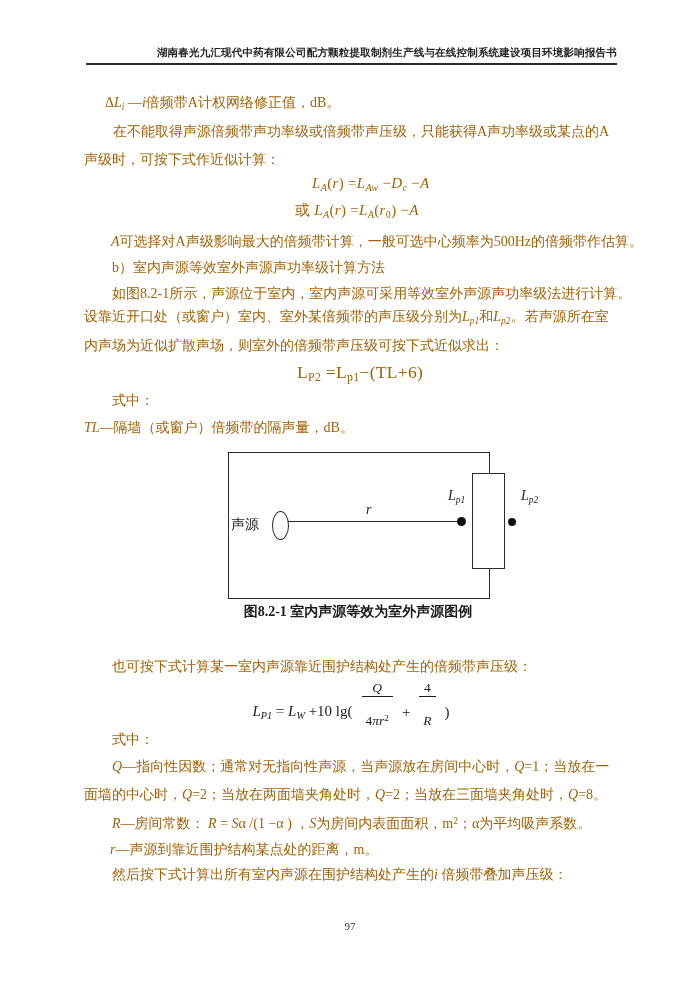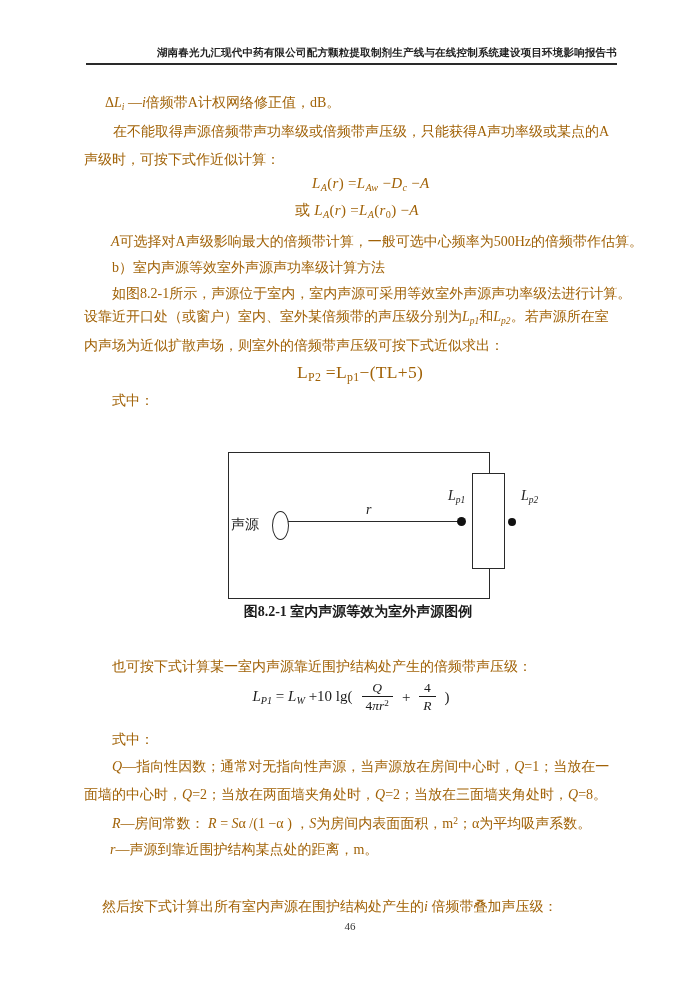--- a/index.html
+++ b/index.html
@@ -19,21 +19,21 @@
   .formula{font-size:15px;letter-spacing:0.3px;}
   .formula-lp2{font-size:17.5px;letter-spacing:0.3px;}
   .formula-big{
     position:absolute;left:85px;top:680px;width:532px;
     display:flex;justify-content:center;align-items:center;gap:6px;
     font-size:15px;
   }
   .frac{display:inline-flex;flex-direction:column;align-items:center;
     vertical-align:middle;margin:0 3px;font-size:13.5px;line-height:1.15;}
   .frac .num{padding:0 4px;}
-  .frac .den{border-top:1.2px solid #1b1b1b;padding:1px 4px;}
+  .frac .den{border-top:1.2px solid #1b1b1b;padding:16px 4px;}
   
   .fig-room{position:absolute;left:228px;top:452px;width:260px;height:145px;border:1.5px solid #2a2a2a;background:#fff;}
   .fig-wall{position:absolute;left:472px;top:473px;width:31px;height:94px;border:1.5px solid #2a2a2a;background:#fff;z-index:2;}
   .fig-ellipse{position:absolute;left:272px;top:511px;width:15px;height:27px;border:1.5px solid #2a2a2a;border-radius:50%;background:#fff;z-index:1;}
   .fig-line{position:absolute;left:288px;top:521px;width:172px;height:1.3px;background:#2a2a2a;}
   .fig-dot1{position:absolute;left:457px;top:517px;width:9px;height:9px;border-radius:50%;background:#111;z-index:3;}
   .fig-dot2{position:absolute;left:508px;top:518px;width:8px;height:8px;border-radius:50%;background:#111;z-index:3;}
   .fig-label{position:absolute;font-size:14px;z-index:3;white-space:nowrap;}
   .fig-caption{position:absolute;left:228px;top:603px;width:260px;text-align:center;
     font-size:14px;font-weight:bold;white-space:nowrap;}
@@ -53,23 +53,24 @@
 
   <div class="line formula" style="left:312px;top:174px;"><span class="it">L</span><span class="it sub">A</span><span>(</span><span class="it">r</span><span>) =</span><span class="it">L</span><span class="it sub">Aw</span><span> −</span><span class="it">D</span><span class="it sub">c</span><span> −</span><span class="it">A</span></div>
   <div class="line formula" style="left:295px;top:201px;"><span>或  </span><span class="it">L</span><span class="it sub">A</span><span>(</span><span class="it">r</span><span>) =</span><span class="it">L</span><span class="it sub">A</span><span>(</span><span class="it">r</span><span class="sub">0</span><span>) −</span><span class="it">A</span></div>
 
   <div class="line" style="left:111px;top:232px;"><span class="it">A</span><span>可选择对A声级影响最大的倍频带计算，一般可选中心频率为500Hz的倍频带作估算。</span></div>
   <div class="line" style="left:112px;top:258px;">b）室内声源等效室外声源声功率级计算方法</div>
   <div class="line" style="left:112px;top:284px;">如图8.2-1所示，声源位于室内，室内声源可采用等效室外声源声功率级法进行计算。</div>
   <div class="line" style="left:84px;top:307px;"><span>设靠近开口处（或窗户）室内、室外某倍频带的声压级分别为</span><span class="it">L</span><span class="it sub">p1</span><span>和</span><span class="it">L</span><span class="it sub">p2</span><span>。若声源所在室</span></div>
   <div class="line" style="left:84px;top:336px;">内声场为近似扩散声场，则室外的倍频带声压级可按下式近似求出：</div>
 
-  <div class="line formula-lp2" style="left:297px;top:363px;"><span>L</span><span class="sub">P2</span><span> =</span><span>L</span><span class="sub">p1</span><span>−(TL+5)</span></div>
+  <div class="line formula-lp2" style="left:297px;top:363px;"><span>L</span><span class="sub">P2</span><span> =</span><span>L</span><span class="sub">p1</span><span>−(TL+6)</span></div>
 
   <div class="line" style="left:112px;top:391px;">式中：</div>
+  <div class="line" style="left:84px;top:418px;"><span class="it">TL</span><span>—隔墙（或窗户）倍频带的隔声量，dB。</span></div>
 
   <div class="fig-room"></div>
   <div class="fig-wall"></div>
   <div class="fig-ellipse"></div>
   <div class="fig-line"></div>
   <div class="fig-dot1"></div>
   <div class="fig-dot2"></div>
   <div class="fig-label" style="left:231px;top:516px;">声源</div>
   <div class="fig-label it" style="left:366px;top:502px;">r</div>
   <div class="fig-label" style="left:448px;top:488px;"><span class="it">L</span><span class="it sub">p1</span></div>
@@ -90,17 +91,17 @@
       <span class="den"><span class="it">R</span></span>
     </span>
     <span>)</span>
   </div>
 
   <div class="line" style="left:112px;top:730px;">式中：</div>
   <div class="line" style="left:112px;top:757px;"><span class="it">Q</span><span>—指向性因数；通常对无指向性声源，当声源放在房间中心时，</span><span class="it">Q</span><span>=1；当放在一</span></div>
   <div class="line" style="left:84px;top:785px;"><span>面墙的中心时，</span><span class="it">Q</span><span>=2；当放在两面墙夹角处时，</span><span class="it">Q</span><span>=2；当放在三面墙夹角处时，</span><span class="it">Q</span><span>=8。</span></div>
   <div class="line" style="left:112px;top:812px;"><span class="it">R</span><span>—房间常数：  </span><span class="it">R</span><span> = </span><span class="it">S</span><span>α /(1 −α ) ，</span><span class="it">S</span><span>为房间内表面面积，m</span><span class="sup">2</span><span>；α为平均吸声系数。</span></div>
   <div class="line" style="left:110px;top:840px;"><span class="it">r</span><span>—声源到靠近围护结构某点处的距离，m。</span></div>
-  <div class="line" style="left:102px;top:865px;margin-top:32px;"><span>然后按下式计算出所有室内声源在围护结构处产生的</span><span class="it">i</span><span> 倍频带叠加声压级：</span></div>
+  <div class="line" style="left:112px;top:865px;"><span>然后按下式计算出所有室内声源在围护结构处产生的</span><span class="it">i</span><span> 倍频带叠加声压级：</span></div>
 
-  <div class="page-num">46</div>
+  <div class="page-num">97</div>
 
 </div>
 
 </body></html>

